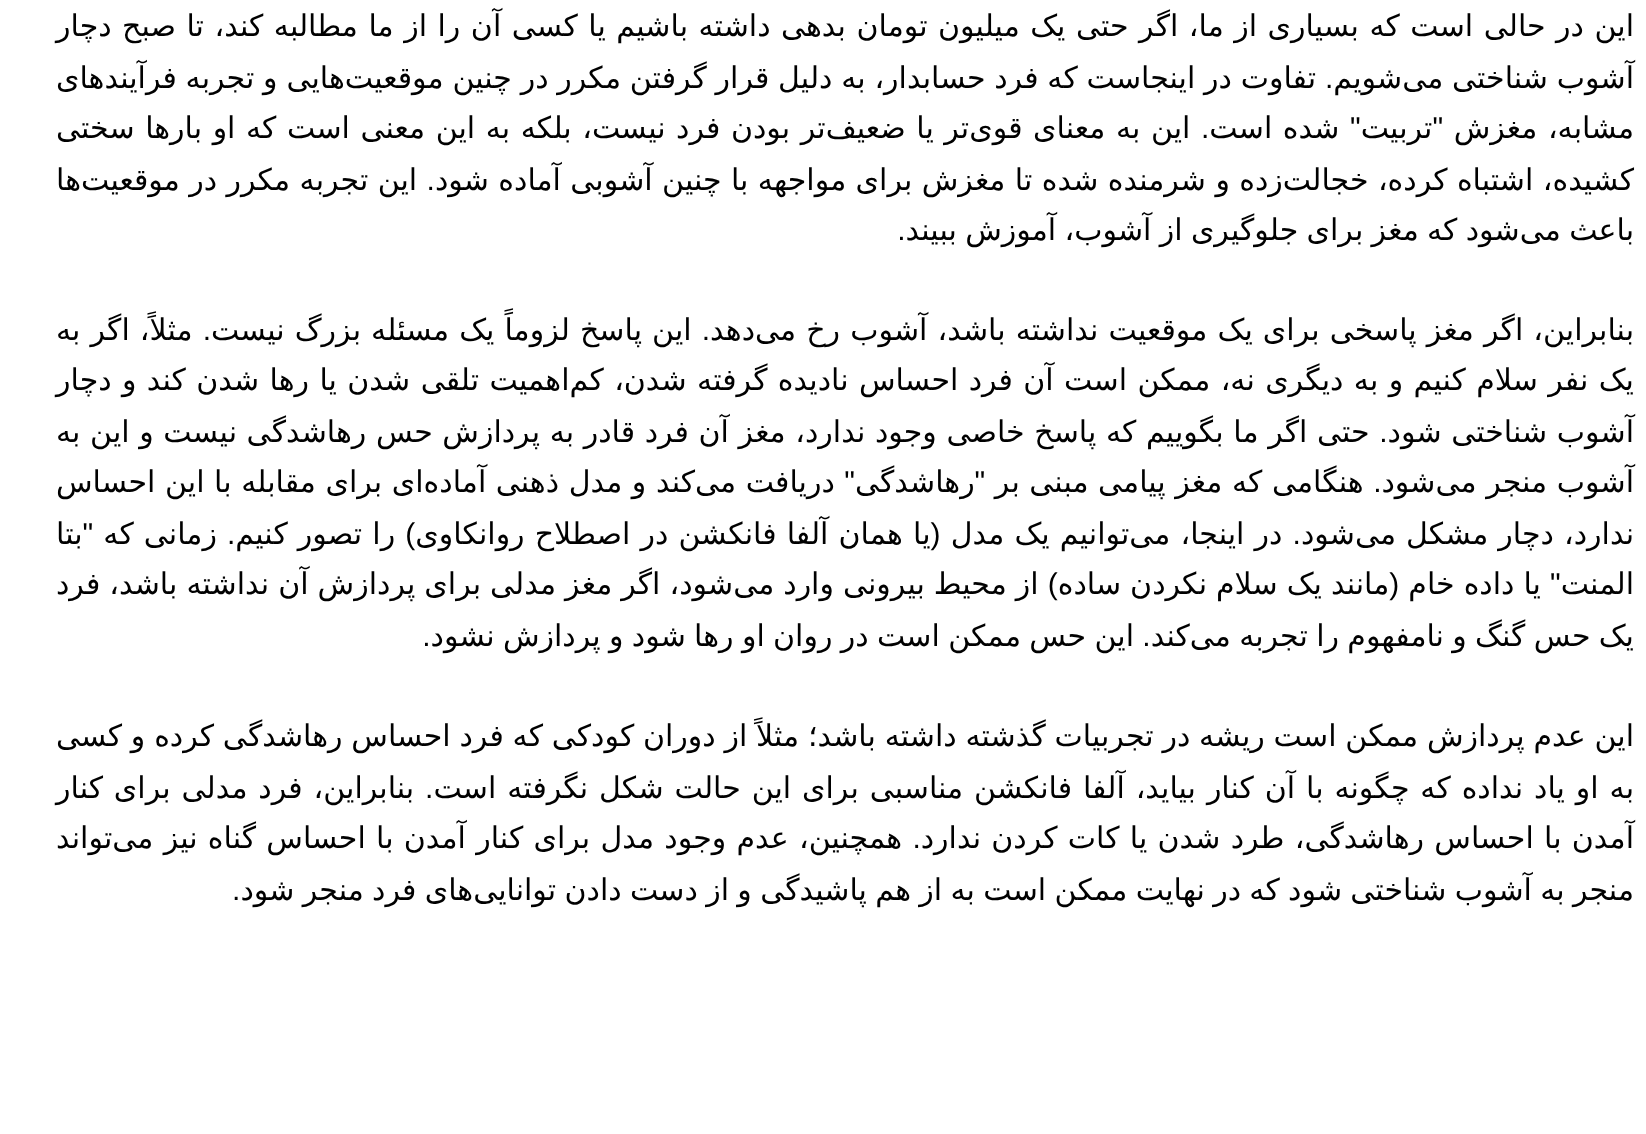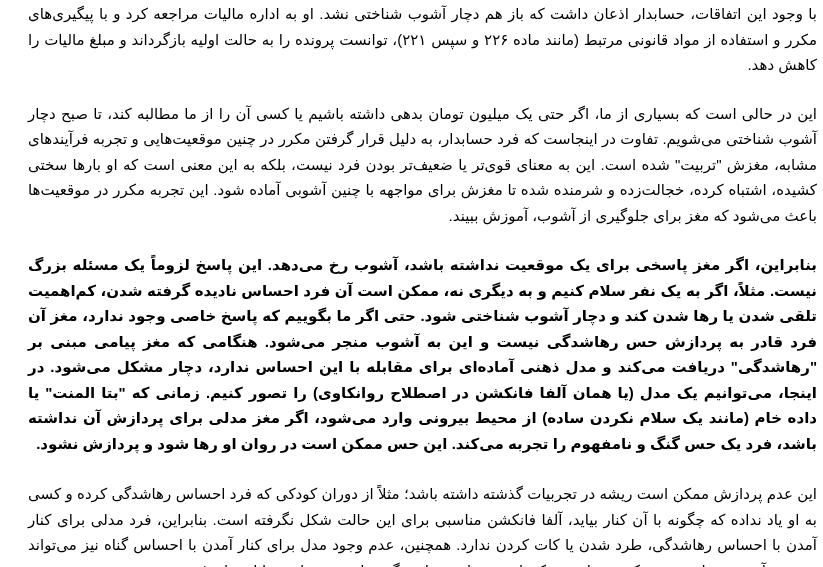--- a/index.html
+++ b/index.html
@@ -26,23 +26,22 @@
       margin: 0;
       font-size: 15px;
       line-height: 25.5px;
       text-align: justify;
       text-align-last: right;
       direction: rtl;
       unicode-bidi: embed;
     }
     .p1 { margin-bottom: 23px; }
     .p2 { margin-bottom: 24px; }
-    .p3 { margin-bottom: 25px; font-weight: bold; }
+    .p3 { margin-bottom: 25px; }
   </style>
 </head>
 <body>
 
 <div class="doc">
-  <p class="para p1">با وجود این اتفاقات، حسابدار اذعان داشت که باز هم دچار آشوب شناختی نشد. او به اداره مالیات مراجعه کرد و با پیگیری‌های مکرر و استفاده از مواد قانونی مرتبط (مانند ماده ۲۲۶ و سپس ۲۲۱)، توانست پرونده را به حالت اولیه بازگرداند و مبلغ مالیات را کاهش دهد.</p>
   <p class="para p2">این در حالی است که بسیاری از ما، اگر حتی یک میلیون تومان بدهی داشته باشیم یا کسی آن را از ما مطالبه کند، تا صبح دچار آشوب شناختی می‌شویم. تفاوت در اینجاست که فرد حسابدار، به دلیل قرار گرفتن مکرر در چنین موقعیت‌هایی و تجربه فرآیندهای مشابه، مغزش "تربیت" شده است. این به معنای قوی‌تر یا ضعیف‌تر بودن فرد نیست، بلکه به این معنی است که او بارها سختی کشیده، اشتباه کرده، خجالت‌زده و شرمنده شده تا مغزش برای مواجهه با چنین آشوبی آماده شود. این تجربه مکرر در موقعیت‌ها باعث می‌شود که مغز برای جلوگیری از آشوب، آموزش ببیند.</p>
   <p class="para p3">بنابراین، اگر مغز پاسخی برای یک موقعیت نداشته باشد، آشوب رخ می‌دهد. این پاسخ لزوماً یک مسئله بزرگ نیست. مثلاً، اگر به یک نفر سلام کنیم و به دیگری نه، ممکن است آن فرد احساس نادیده گرفته شدن، کم‌اهمیت تلقی شدن یا رها شدن کند و دچار آشوب شناختی شود. حتی اگر ما بگوییم که پاسخ خاصی وجود ندارد، مغز آن فرد قادر به پردازش حس رهاشدگی نیست و این به آشوب منجر می‌شود. هنگامی که مغز پیامی مبنی بر "رهاشدگی" دریافت می‌کند و مدل ذهنی آماده‌ای برای مقابله با این احساس ندارد، دچار مشکل می‌شود. در اینجا، می‌توانیم یک مدل (یا همان آلفا فانکشن در اصطلاح روانکاوی) را تصور کنیم. زمانی که "بتا المنت" یا داده خام (مانند یک سلام نکردن ساده) از محیط بیرونی وارد می‌شود، اگر مغز مدلی برای پردازش آن نداشته باشد، فرد یک حس گنگ و نامفهوم را تجربه می‌کند. این حس ممکن است در روان او رها شود و پردازش نشود.</p>
   <p class="para p4">این عدم پردازش ممکن است ریشه در تجربیات گذشته داشته باشد؛ مثلاً از دوران کودکی که فرد احساس رهاشدگی کرده و کسی به او یاد نداده که چگونه با آن کنار بیاید، آلفا فانکشن مناسبی برای این حالت شکل نگرفته است. بنابراین، فرد مدلی برای کنار آمدن با احساس رهاشدگی، طرد شدن یا کات کردن ندارد. همچنین، عدم وجود مدل برای کنار آمدن با احساس گناه نیز می‌تواند منجر به آشوب شناختی شود که در نهایت ممکن است به از هم پاشیدگی و از دست دادن توانایی‌های فرد منجر شود.</p>
 </div>
 
 </body></html>

